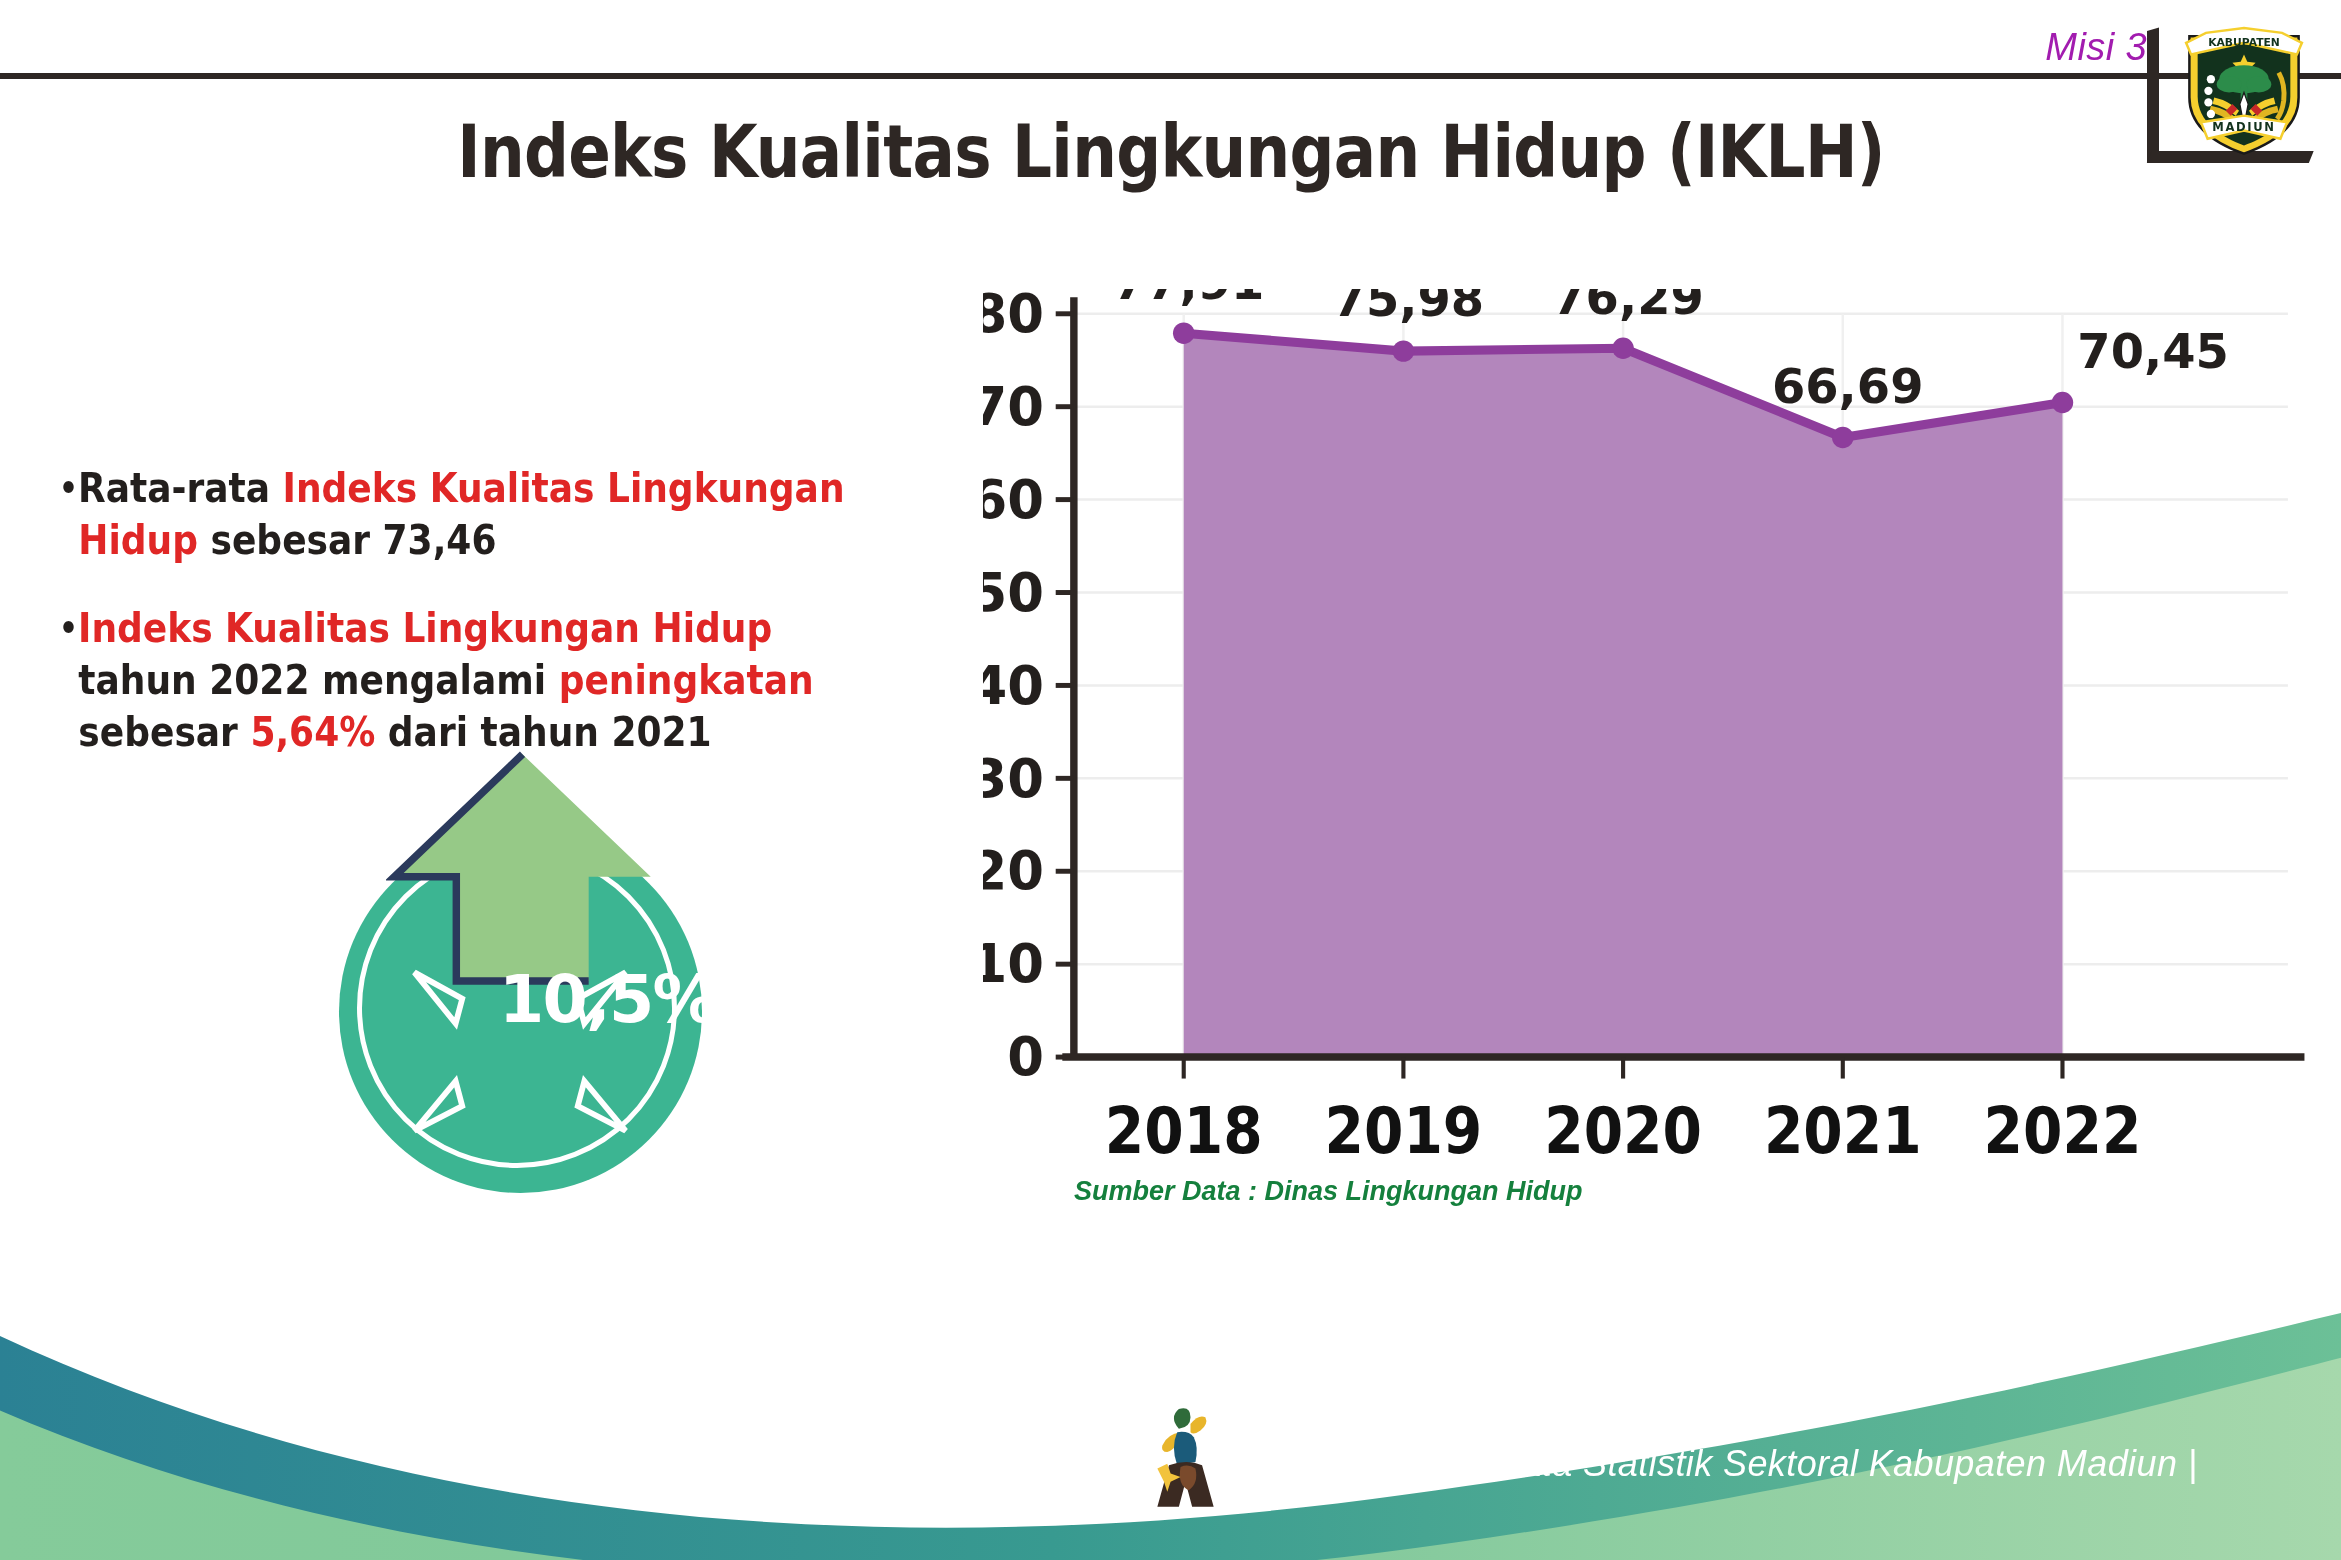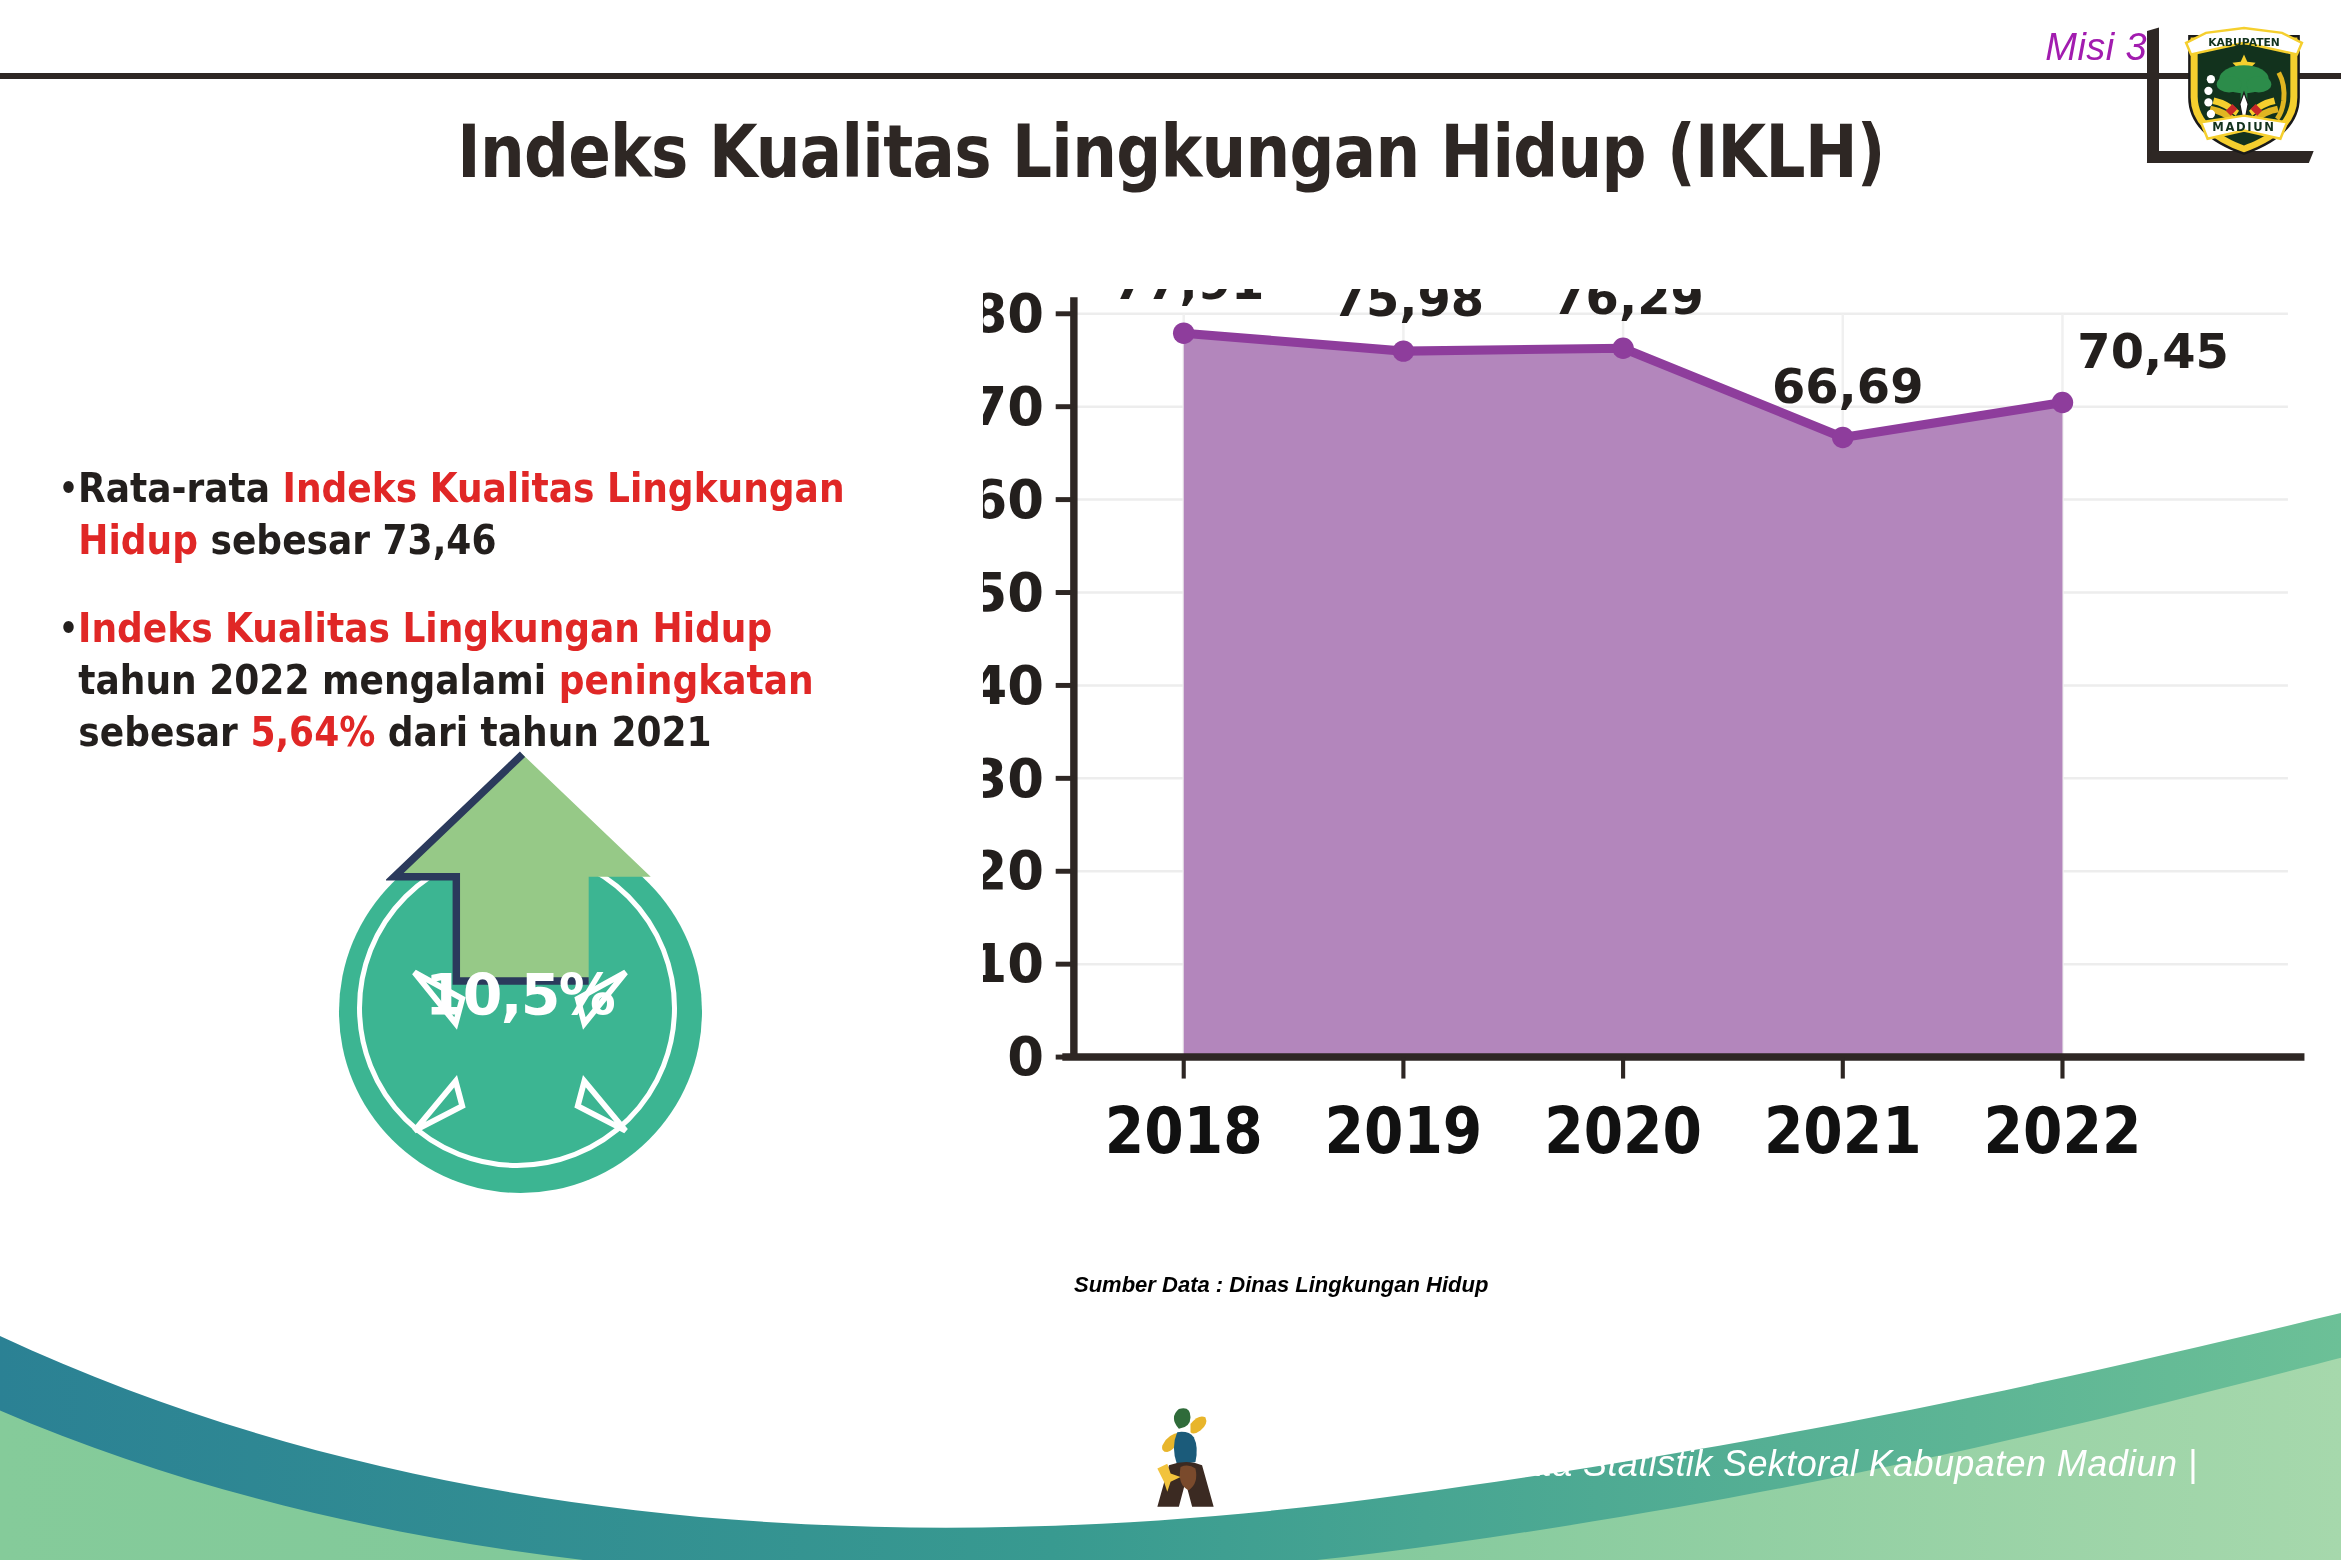--- a/index.html
+++ b/index.html
@@ -71,35 +71,35 @@
   .badge{position:absolute;left:322px;top:751px;width:429px;height:446px;}
   .badge-circle{
     position:absolute;left:16.5px;top:79px;width:363px;height:363px;border-radius:50%;
     background:#3cb592;
   }
   .badge-ring{
     position:absolute;left:35px;top:97px;width:320px;height:320px;border-radius:50%;
     border:5.8px solid #ffffff;box-sizing:border-box;
   }
   .badge-value{
-    position:absolute;left:16px;top:211px;width:363px;
-    text-align:center;
+    position:absolute;left:31px;top:211px;width:363px;
+    text-align:right;
     font-family:"DejaVu Sans",sans-serif;
-    font-weight:700;font-size:57px;color:#ffffff;
+    font-weight:700;font-size:65px;color:#ffffff;
     letter-spacing:-1.7px;
   }
   .badge-arrow{position:absolute;left:64px;top:0;width:273px;height:273px;}
 
   
   .chart-wrap{position:absolute;left:983px;top:289px;width:1338px;height:925px;}
   .chart-svg{position:absolute;left:0;top:0;}
   .source{
-    position:absolute;left:1074px;top:1272px;
-    font-family:"Liberation Sans",sans-serif;
-    font-weight:700;font-style:italic;font-size:22px;color:#000000;
+    position:absolute;left:1074px;top:1176px;
+    font-family:"Liberation Sans",sans-serif;
+    font-weight:700;font-style:italic;font-size:27px;color:#15803d;
     white-space:nowrap;
   }
 
   
   .footer{position:absolute;left:0;bottom:0;width:2342px;height:273px;}
   .footer-text{
     position:absolute;left:1222px;bottom:76px;
     font-family:"Liberation Sans",sans-serif;
     font-style:italic;font-weight:400;
     font-size:36px;color:#ffffff;white-space:nowrap;

